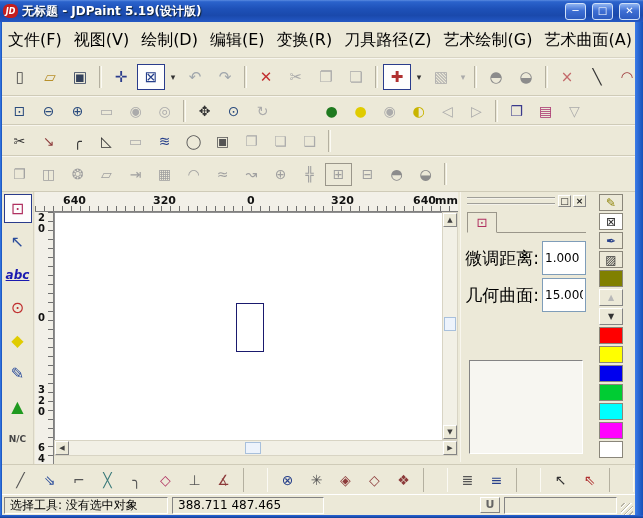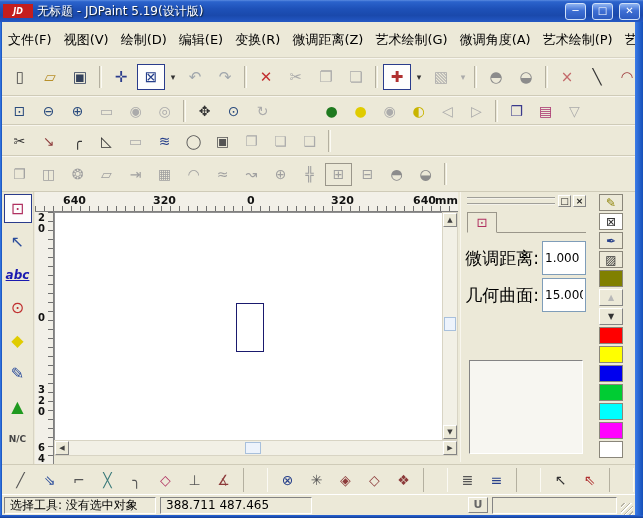--- a/index.html
+++ b/index.html
@@ -8,30 +8,30 @@
   .window{position:relative;width:643px;height:518px;background:#ECE9D8;overflow:hidden}
   .wb{position:absolute;background:linear-gradient(90deg,#3A7BE8,#1550B8)}
   .wb-left{left:0;top:22px;width:2px;height:496px}
   .wb-right{right:0;top:22px;width:8px;height:496px}
   .wb-bottom{left:0;bottom:0;width:643px;height:3px;background:linear-gradient(180deg,#2A66D8,#123E96)}
 
   
   .titlebar{position:absolute;left:0;top:0;width:643px;height:22px;display:flex;align-items:center;
     background:linear-gradient(180deg,#5A8BE0 0%,#2B63CC 8%,#1E51B8 40%,#1A49AC 70%,#2458C4 100%);
     color:#fff;padding:0 3px;gap:4px}
-  .logo{width:30px;height:14px;background:#C41E1E;border-radius:0;color:#fff;font:bold italic 8px "DejaVu Sans",sans-serif;
+  .logo{width:15px;height:14px;background:#C41E1E;border-radius:6px;color:#fff;font:bold italic 8px "DejaVu Sans",sans-serif;
     display:flex;align-items:center;justify-content:center;flex:0 0 auto}
-  .title-text{flex:1;font-weight:normal;font-size:12px;text-shadow:1px 1px 1px #123;white-space:nowrap;overflow:hidden}
+  .title-text{flex:1;font-weight:bold;font-size:12px;text-shadow:1px 1px 1px #123;white-space:nowrap;overflow:hidden}
   .winbtn{width:21px;height:17px;border:1px solid #CFE0F8;border-radius:3px;color:#fff;font-size:10px;line-height:14px;text-align:center;
     background:linear-gradient(180deg,#8FB4F2,#3E6FD4 45%,#2C5BC0);margin-left:2px;cursor:default}
 
   
   .menubar{position:absolute;left:2px;top:22px;width:633px;height:36px;background:#ECE9D8;border-bottom:1px solid #D8D4C4}
   .menurow{display:flex;height:18px;align-items:center}
-  .menuitem{padding:10px 6px;height:18px;line-height:18px;white-space:nowrap;font-size:13px}
+  .menuitem{padding:10px 6px;height:18px;line-height:18px;white-space:nowrap;font-size:16px}
 
   
   .tb{position:absolute;left:2px;width:633px;background:#ECE9D8;display:flex;align-items:center;
     border-top:1px solid #F8F6EE;border-bottom:1px solid #CFCBB8;padding:0 4px;gap:2px}
   .tb1{top:58px;height:38px}
   .tb2{top:96px;height:29px}
   .tb3{top:125px;height:31px}
   .tb4{top:156px;height:36px}
   .tbtn{display:flex;align-items:center;justify-content:center;border:1px solid transparent;background:transparent;
     width:28px;height:26px;flex:0 0 auto;cursor:default}
@@ -109,21 +109,21 @@
   .snapbar{position:absolute;left:2px;top:464px;width:633px;height:30px;background:#ECE9D8;display:flex;align-items:center;gap:4px;
     border-top:1px solid #CFCBB8;padding:0 6px}
   .snapbar .tbtn{width:25px;height:24px}
   .snapbar .glyph{font-size:14px}
 
   
   .statusbar{position:absolute;left:2px;top:494px;width:633px;height:21px;background:#ECE9D8;display:flex;align-items:center;gap:4px;
     border-top:1px solid #FFF;padding:0 2px}
   .sfield{height:17px;border:1px solid;border-color:#848484 #FFF #FFF #848484;padding:0 5px;line-height:15px;font-size:12px;
     white-space:nowrap;overflow:hidden;background:#ECE9D8}
-  .sf1{width:152px}.sf2{width:152px}.sf3{flex:1}
+  .sf1{width:164px}.sf2{width:152px}.sf3{flex:1}
   .ubtn{width:20px;height:16px;background:#ECE9D8;border:1px solid;border-color:#FFF #848484 #848484 #FFF;
     font:bold 11px "DejaVu Sans",sans-serif;color:#666;text-align:center;line-height:14px;margin-left:152px}
   .grip{width:12px;height:12px;align-self:flex-end;
     background:repeating-linear-gradient(135deg,transparent 0 2px,#B8B4A4 2px 3px,#FFF 3px 4px)}
 </style>
 </head>
 <body>
 
 <div class="window">
 
@@ -136,23 +136,23 @@
   </div>
 
   <div class="menubar">
     <div class="menurow">
 
     <div class="menuitem">文件(F)</div>
         <div class="menuitem">视图(V)</div>
         <div class="menuitem">绘制(D)</div>
         <div class="menuitem">编辑(E)</div>
         <div class="menuitem">变换(R)</div>
-        <div class="menuitem">微调距离(Z)</div>
+        <div class="menuitem">刀具路径(Z)</div>
         <div class="menuitem">艺术绘制(G)</div>
-        <div class="menuitem">微调角度(A)</div>
+        <div class="menuitem">艺术曲面(A)</div>
         <div class="menuitem">艺术绘制(P)</div>
         <div class="menuitem">艺术绘制(Y)</div>
       </div>
   </div>
 
   <div class="tb tb1">
 
   <div class="tbtn">
         <span class="glyph" style="color: rgb(68, 68, 68);">▯</span>
       </div>

